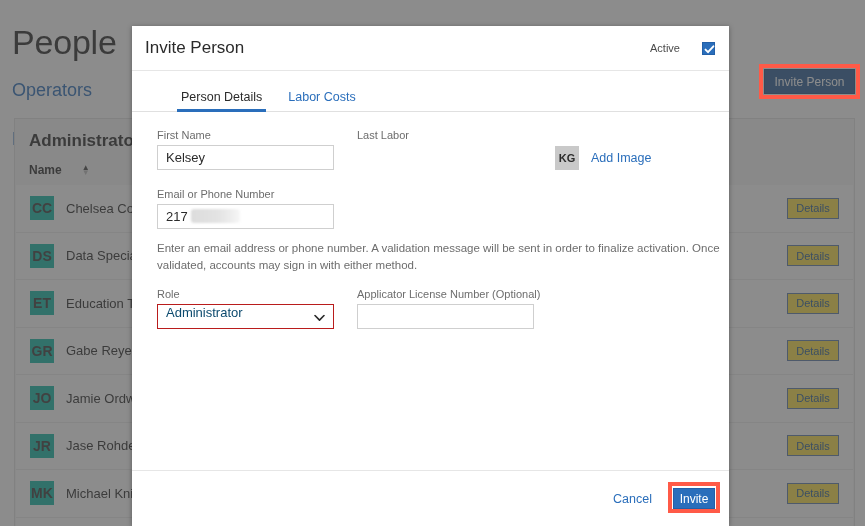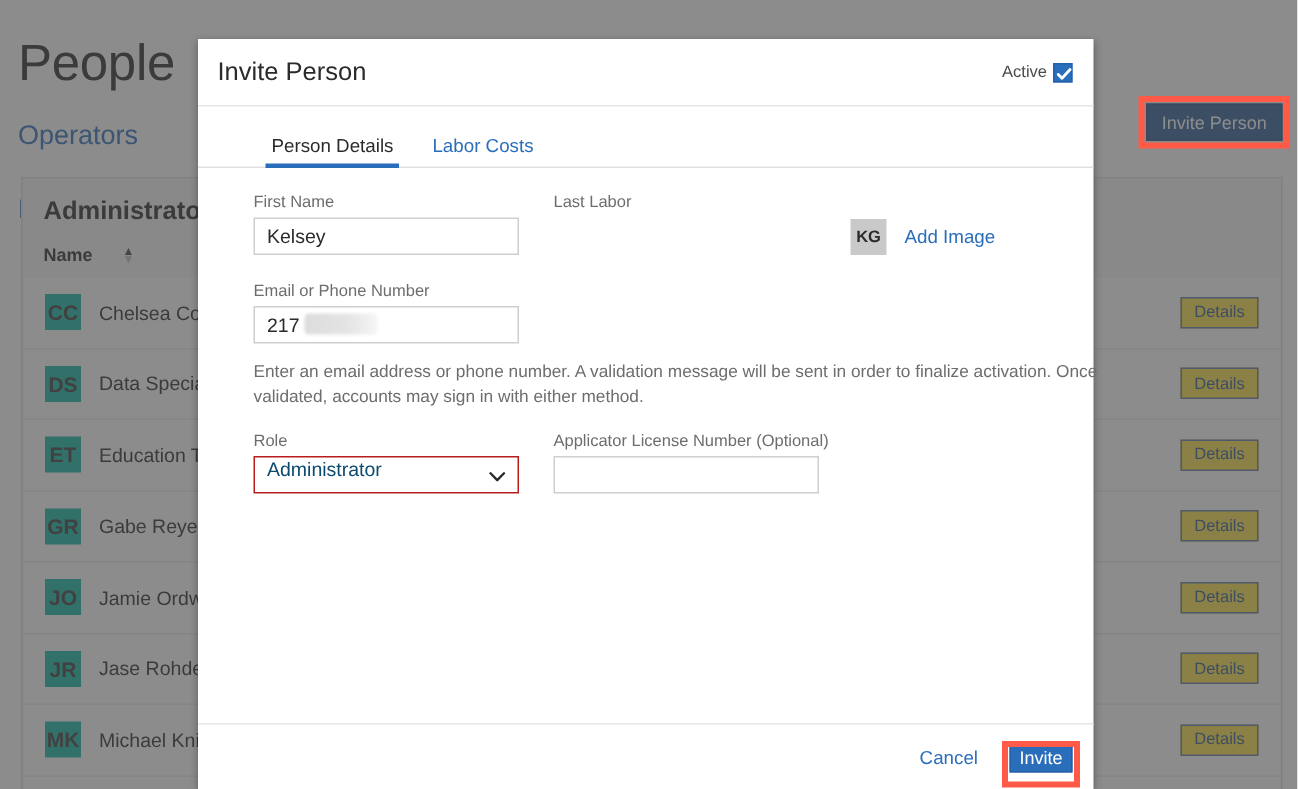--- a/index.html
+++ b/index.html
@@ -196,21 +196,21 @@
   }
   #modal-title {
     font-size: 17px;
     color: #2b2b2b;
     font-weight: 400;
   }
   #active-wrap {
     margin-left: auto;
     display: flex;
     align-items: center;
-    gap: 4px;
+    gap: 22px;
   }
   #active-label {
     font-size: 11px;
     color: #4a4a4a;
   }
   .checkbox {
     width: 13px;
     height: 13px;
     background: #2a6ebb;
     border: 1px solid #2360a8;
@@ -250,21 +250,20 @@
     bottom: -1px;
     height: 3px;
     background: #2a6ebb;
   }
 
   #modal-body {
     flex: 1 1 auto;
     padding: 17px 13px 0 25px;
     box-sizing: border-box;
     position: relative;
-    margin-left: 12px;
   }
   .field-label {
     font-size: 11px;
     color: #6d6d6d;
     margin-bottom: 4px;
   }
   .text-input {
     height: 25px;
     border: 1px solid #cfcfcf;
     background: #ffffff;
@@ -352,21 +351,21 @@
     width: 100%;
   }
   .select-input .chev {
     position: absolute;
     right: 8px;
     top: 50%;
     transform: translateY(-50%);
   }
 
   #modal-footer {
-    height: 44px;
+    height: 56px;
     flex: none;
     border-top: 1px solid #e6e6e6;
     display: flex;
     align-items: center;
     justify-content: flex-end;
     padding-right: 14px;
     box-sizing: border-box;
     position: relative;
   }
   #cancel-button {

